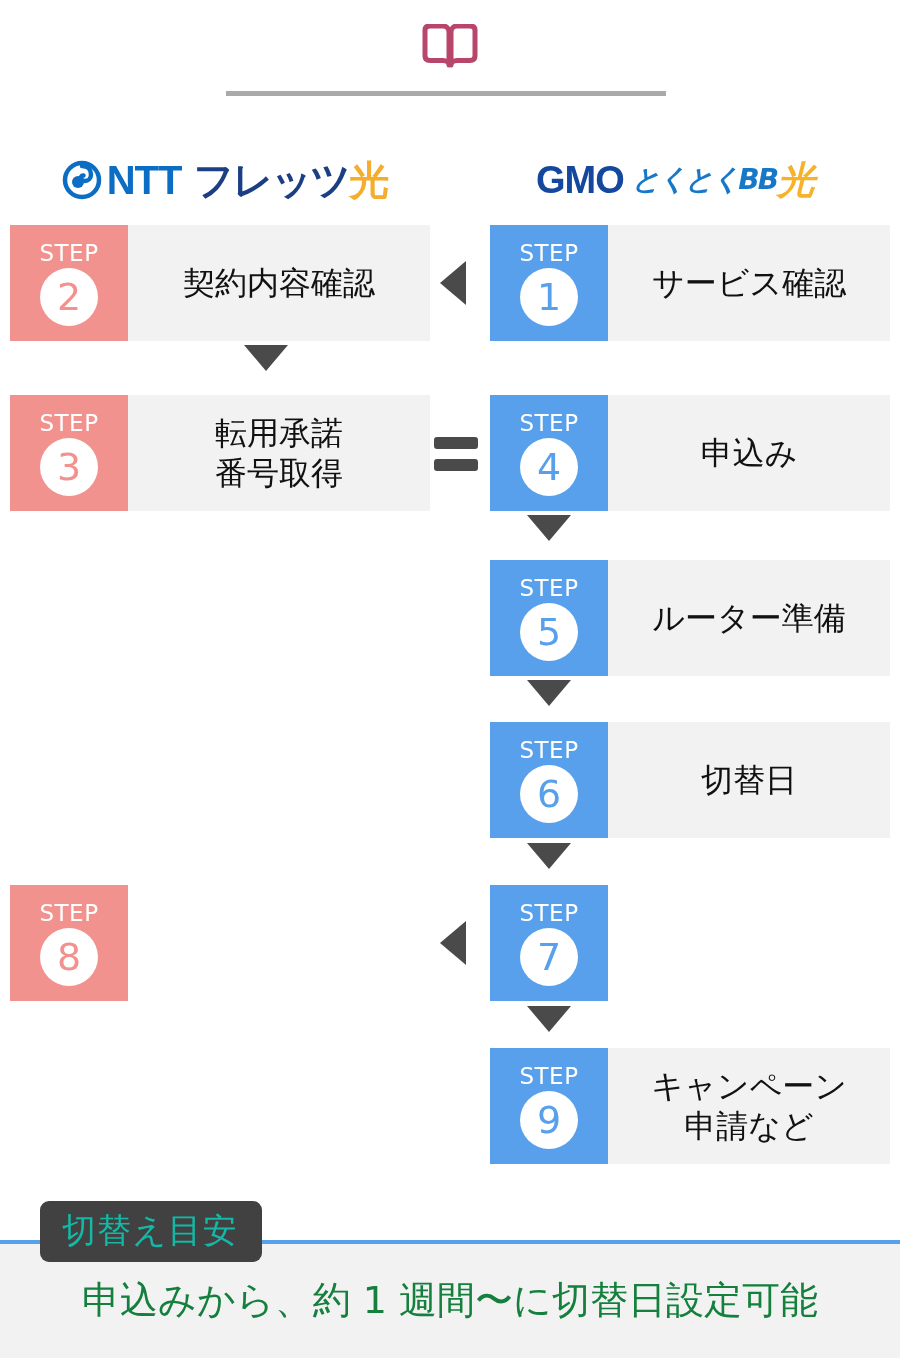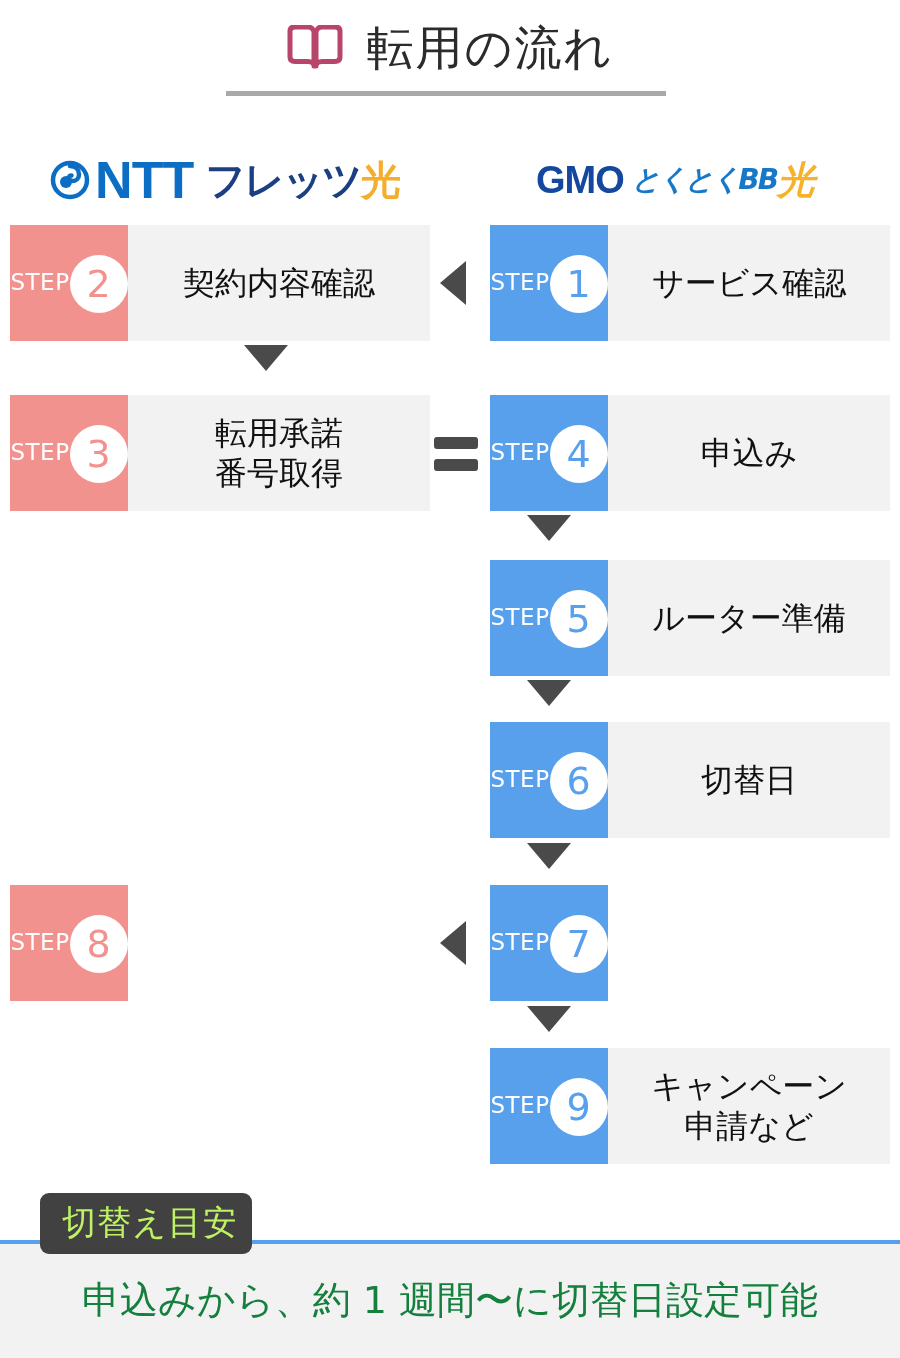--- a/index.html
+++ b/index.html
@@ -75,21 +75,21 @@
   .brand-left { left: 0; width: 450px; justify-content: center; }
   .brand-right { left: 450px; width: 450px; justify-content: center; }
 
   .ntt-mark {
     width: 40px;
     height: 40px;
     margin-right: 5px;
     display: block;
   }
   .logo-ntt {
-    font-size: 52px;
+    font-size: 40px;
     font-weight: bold;
     color: #0b6dc4;
     letter-spacing: -1px;
     font-family: "Liberation Sans", sans-serif;
   }
   .logo-flets {
     font-size: 40px;
     font-weight: bold;
     color: #1b3f82;
     margin-left: 12px;
@@ -143,21 +143,21 @@
     align-items: stretch;
     height: 116px;
   }
   .step-row.left  { left: 10px;  width: 420px; }
   .step-row.right { left: 490px; width: 400px; }
 
   .badge {
     width: 118px;
     flex: 0 0 118px;
     display: flex;
-    flex-direction: row;
+    flex-direction: column;
     align-items: center;
     justify-content: center;
     padding-top: 2px;
     box-sizing: border-box;
   }
   .badge.pink { background: #f2928f; }
   .badge.blue { background: #58a0ec; }
 
   .badge-word {
     font-size: 23px;
@@ -248,27 +248,27 @@
   .footer-panel {
     position: absolute;
     top: 59px;
     left: 0;
     width: 900px;
     height: 114px;
     background: #f2f2f2;
   }
   .footer-badge {
     position: absolute;
-    top: 8px;
+    top: 16px;
     left: 40px;
     background: #414141;
-    color: #bef264;
+    color: #14b8a6;
     font-size: 34px;
     line-height: 1;
-    padding: 12px 14px 15px 22px;
+    padding: 12px 24px 15px 22px;
     border-radius: 9px;
     letter-spacing: 1px;
     font-family: "DejaVu Sans", "Liberation Sans", sans-serif;
   }
   .footer-text {
     position: absolute;
     top: 96px;
     left: 0;
     width: 900px;
     text-align: center;
@@ -283,21 +283,20 @@
 <body>
 
 <div class="title-block">
   <div class="title-row">
     <span>
       <svg class="book-icon" viewBox="0 0 58 46" aria-hidden="true">
         <path d="M4 6 C4 3 6 2 9 2 L22 2 C25.5 2 28 4.5 28 8 L28 41 C28 38 25 36.5 22 36.5 L9 36.5 C6 36.5 4 35 4 32 Z" fill="none" stroke="#b8456a" stroke-width="5" stroke-linejoin="round"></path>
         <path d="M54 6 C54 3 52 2 49 2 L36 2 C32.5 2 30 4.5 30 8 L30 41 C30 38 33 36.5 36 36.5 L49 36.5 C52 36.5 54 35 54 32 Z" fill="none" stroke="#b8456a" stroke-width="5" stroke-linejoin="round"></path>
       </svg>
     </span>
-    <span class="title-text">転用の流れ</span>
   </div>
   <div class="title-rule"></div>
 </div>
 
 <div class="brand-row">
   <div class="brand brand-left">
     <span>
       <svg class="ntt-mark" viewBox="0 0 40 40" aria-hidden="true">
         <circle cx="20" cy="20" r="17" fill="none" stroke="#0b6dc4" stroke-width="4.5"></circle>
         <path d="M20 6 C26 6 29 10 29 14.5 C29 18.5 26 21 23 21 C20.5 21 19 19.5 19 18 C19 16.5 20 15.5 21.5 15.5" fill="none" stroke="#0b6dc4" stroke-width="4.5" stroke-linecap="round"></path>

